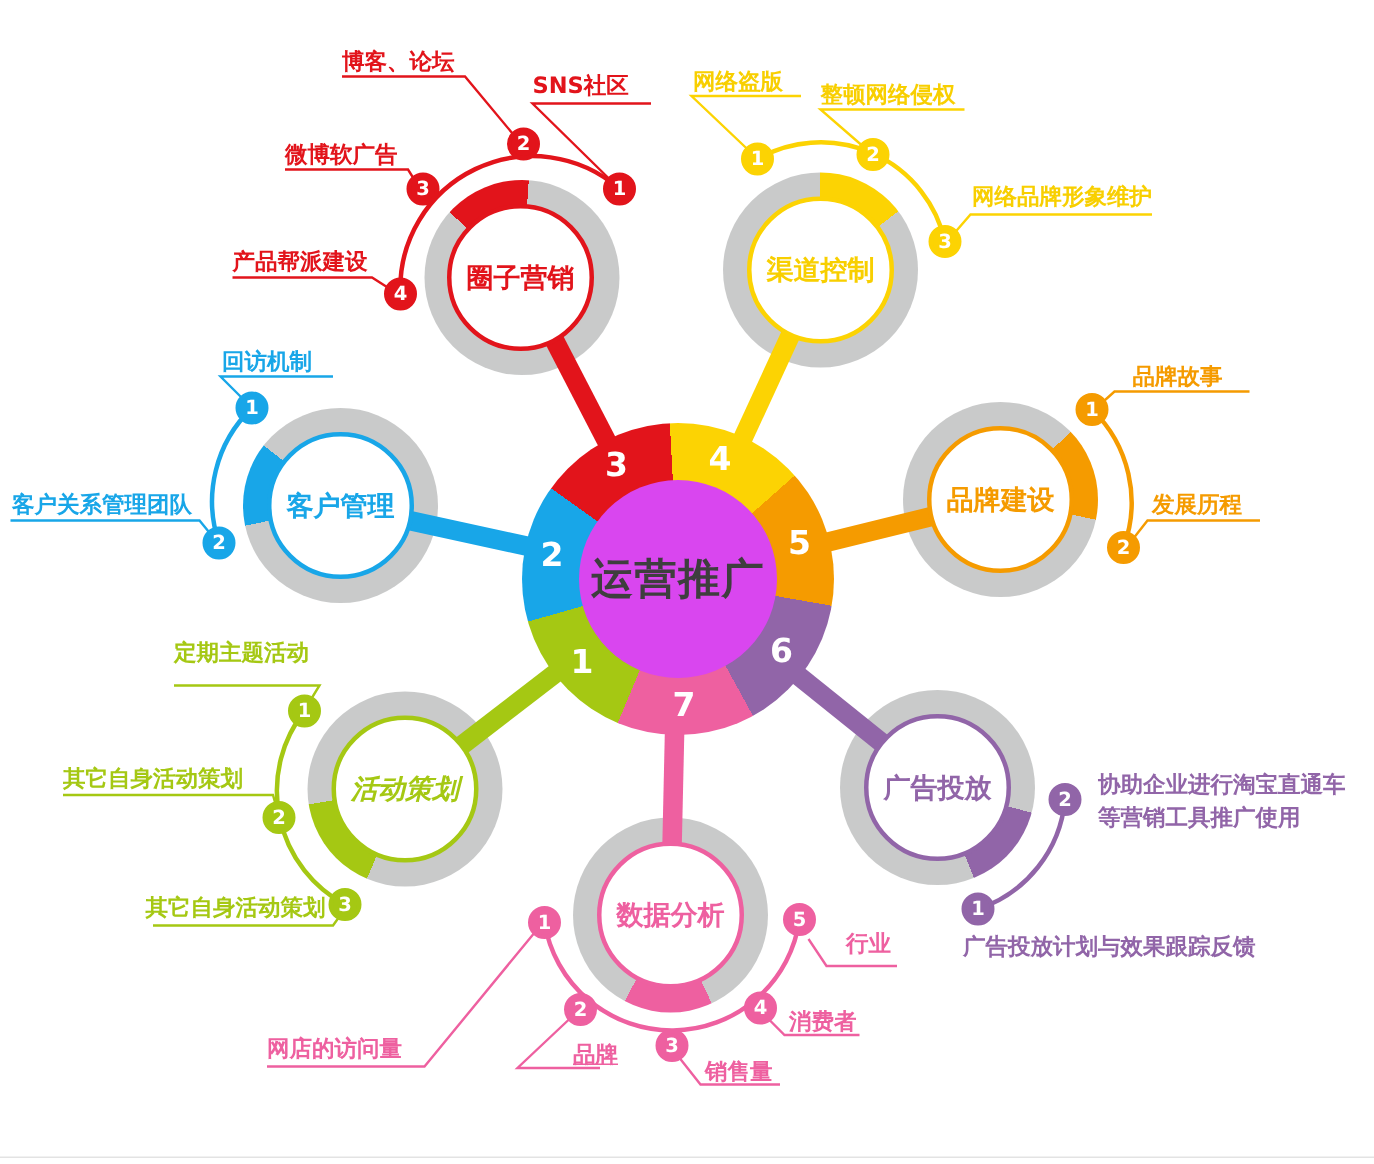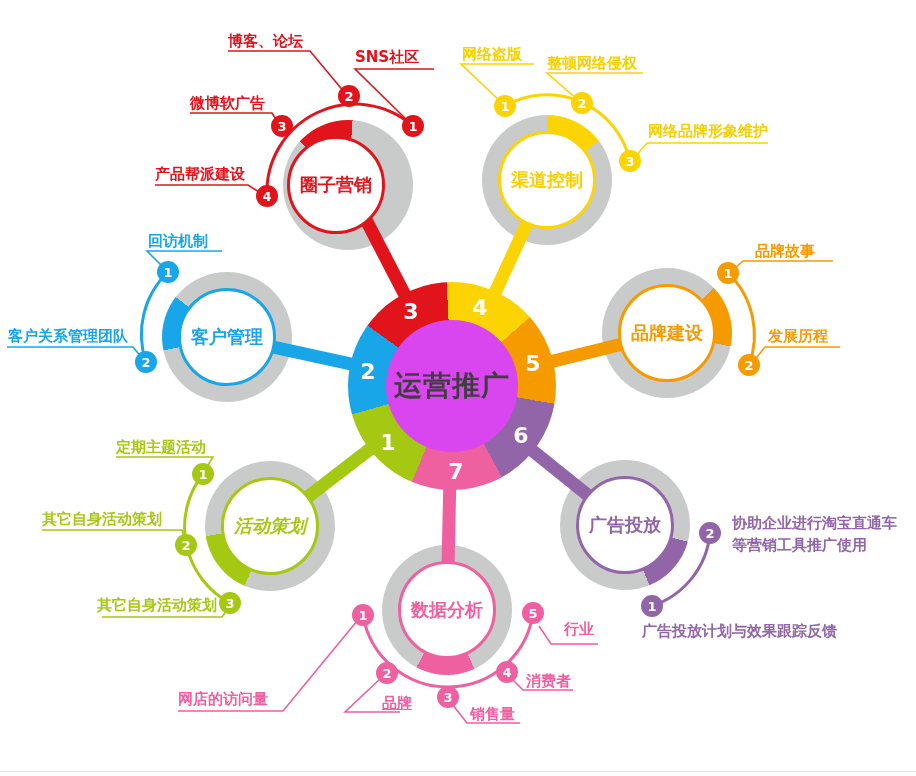--- a/index.html
+++ b/index.html
@@ -114,21 +114,21 @@
     <span class="hub-title">运营推广</span>
   </div>
   <span class="segnum" style="left:388px;top:442px;">1</span>
   <span class="segnum" style="left:368px;top:371px;">2</span>
   <span class="segnum" style="left:411px;top:311px;">3</span>
   <span class="segnum" style="left:480px;top:307px;">4</span>
   <span class="segnum" style="left:533px;top:363px;">5</span>
   <span class="segnum" style="left:521px;top:435px;">6</span>
   <span class="segnum" style="left:456px;top:471px;">7</span>
 
-  <div class="sat-inner b-red" style="left:287px;top:136px;">
+  <div class="sat-inner b-red" style="left:298px;top:136px;">
     <span class="sat-name c-red">圈子营销</span>
     </div>
   <div class="sat-inner b-yellow" style="left:498px;top:131px;">
     <span class="sat-name c-yellow">渠道控制</span>
     </div>
   <div class="sat-inner b-orange" style="left:618px;top:284px;">
     <span class="sat-name c-orange">品牌建设</span>
     </div>
   <div class="sat-inner b-blue" style="left:178px;top:288px;">
     <span class="sat-name c-blue">客户管理</span>
@@ -169,21 +169,21 @@
   <div class="lbl c-red" style="left:228px;top:30px;">博客、论坛</div>
   <div class="lbl c-red" style="left:190px;top:92px;">微博软广告</div>
   <div class="lbl c-red" style="left:155px;top:163px;">产品帮派建设</div>
   <div class="lbl c-yellow" style="left:462px;top:43px;">网络盗版</div>
   <div class="lbl c-yellow" style="left:547px;top:52px;">整顿网络侵权</div>
   <div class="lbl c-yellow" style="left:648px;top:120px;">网络品牌形象维护</div>
   <div class="lbl c-orange" style="left:755px;top:240px;">品牌故事</div>
   <div class="lbl c-orange" style="left:768px;top:325px;">发展历程</div>
   <div class="lbl c-blue" style="left:148px;top:230px;">回访机制</div>
   <div class="lbl c-blue" style="left:8px;top:325px;">客户关系管理团队</div>
-  <div class="lbl c-green" style="left:116px;top:436px;">定期主题活动</div>
+  <div class="lbl c-green" style="left:116px;top:424px;">定期主题活动</div>
   <div class="lbl c-green" style="left:42px;top:508px;">其它自身活动策划</div>
   <div class="lbl c-green" style="left:97px;top:594px;">其它自身活动策划</div>
   <div class="lbl c-pink" style="left:178px;top:688px;">网店的访问量</div>
   <div class="lbl c-pink" style="left:382px;top:692px;text-decoration:underline;">品牌</div>
   <div class="lbl c-pink" style="left:470px;top:703px;">销售量</div>
   <div class="lbl c-pink" style="left:526px;top:670px;">消费者</div>
   <div class="lbl c-pink" style="left:564px;top:618px;">行业</div>
   <div class="lbl c-purple" style="left:642px;top:620px;">广告投放计划与效果跟踪反馈</div>
   <div class="lbl c-purple" style="left:732px;top:512px;">协助企业进行淘宝直通车
 等营销工具推广使用</div>

